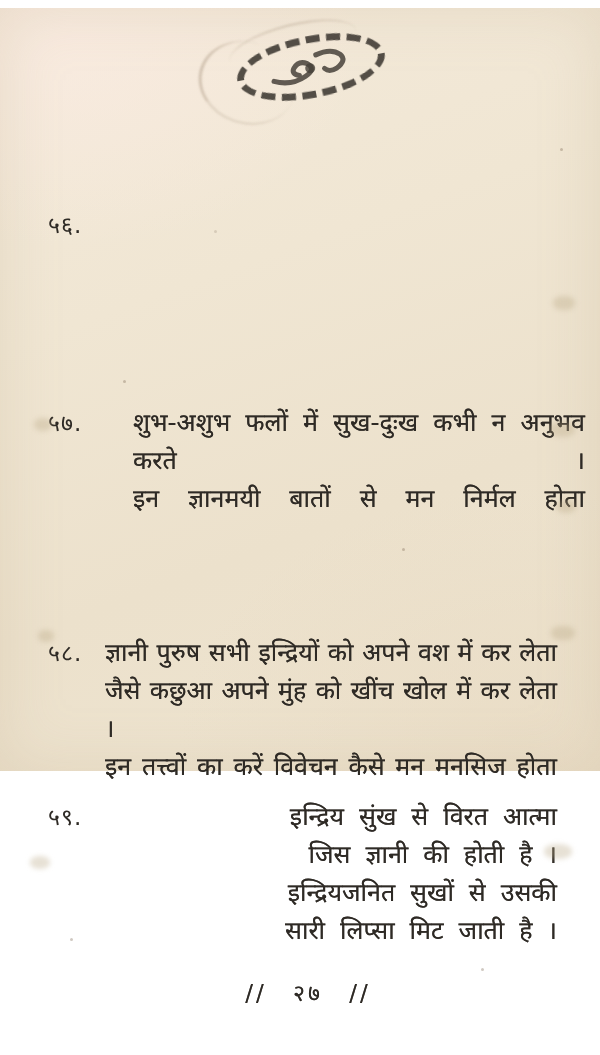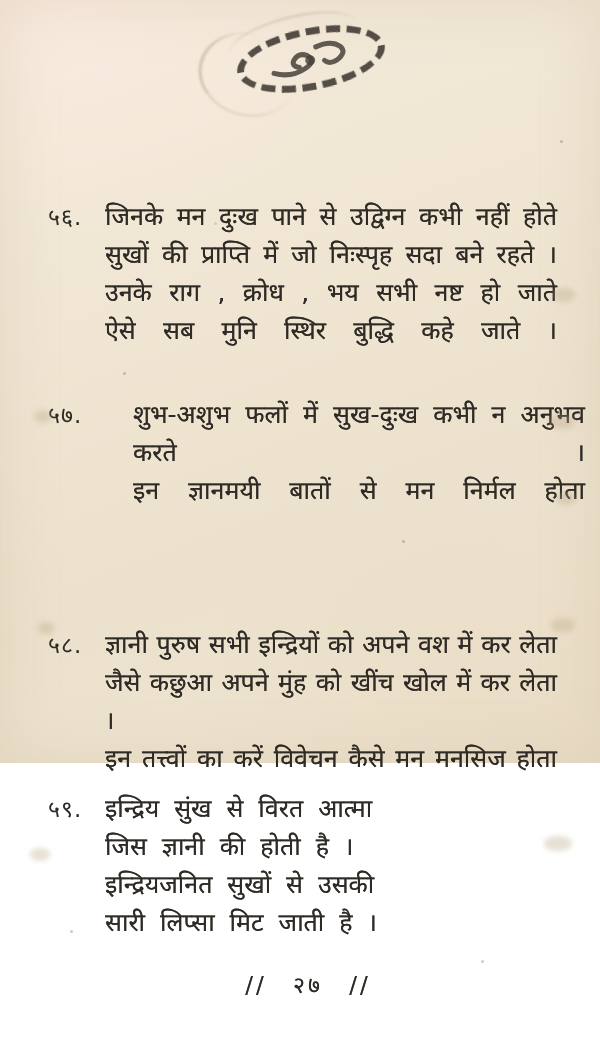--- a/index.html
+++ b/index.html
@@ -8,20 +8,21 @@
     font-family:"DejaVu Sans","Liberation Serif",sans-serif;
   }
   .page{
     position:relative;width:600px;height:763px;
     background:
       radial-gradient(ellipse 420px 300px at 12% 4%, rgba(250,235,225,.75), rgba(250,235,225,0) 70%),
       radial-gradient(ellipse 500px 360px at 88% 96%, rgba(230,215,190,.5), rgba(230,215,190,0) 70%),
       linear-gradient(160deg,#f4eadb 0%,#f0e6d3 35%,#ece1cc 65%,#eee4d0 100%);
     box-shadow:inset 0 0 60px rgba(190,170,140,.25);
     color:#2e2a25;
+    margin-top:8px;
   }
 
   
   .stamp{
     position:absolute;left:236px;top:28px;width:150px;height:62px;
     transform:rotate(-11deg);
   }
   .stamp-ring{
     position:absolute;inset:0;border-radius:50%;
     border:7px dashed #46413a;
@@ -45,21 +46,21 @@
   .vnum{
     width:57px;flex:0 0 57px;font-size:23px;line-height:38px;
     letter-spacing:1px;color:#2e2a25;
   }
   .vlines{width:452px;flex:0 0 452px;}
   .vline{
     font-size:25px;line-height:38px;white-space:normal;
     text-shadow:0 0 .5px rgba(46,42,37,.75);
   }
   .just .vline{text-align:justify;text-align-last:justify;}
-  .left .vline{text-align:left;word-spacing:7px;}
+  .left .vline{text-align:right;word-spacing:7px;}
   .v56{top:198px;} .v57{top:396px;gap:28px;} .v58{top:626px;} .v59{top:790px;}
 
   
   .footer{
     position:absolute;left:8px;top:968px;width:600px;text-align:center;
     font-size:23px;letter-spacing:3px;word-spacing:16px;
     text-shadow:0 0 .5px rgba(46,42,37,.7);
   }
 
   
@@ -81,26 +82,20 @@
     <div class="stamp-ring"></div>
     <svg class="stamp-glyph" viewBox="0 0 106 38" xmlns="http://www.w3.org/2000/svg">
       <path d="M14 26 Q30 34 46 27 Q58 22 50 15 Q42 10 36 17 Q32 22 40 25" fill="none" stroke="#46413a" stroke-width="5" stroke-linecap="round" opacity=".85"></path>
       <path d="M60 8 Q76 4 84 12 Q90 19 78 25 Q70 28 66 23" fill="none" stroke="#46413a" stroke-width="5" stroke-linecap="round" opacity=".85"></path>
       <circle cx="52" cy="20" r="5" fill="#46413a" opacity=".8"></circle>
     </svg>
   </div>
 
   <div class="verse v56 just">
     <div class="vnum">५६.</div>
-    <div class="vlines">
-      <div class="vline">जिनके मन दुःख पाने से उद्विग्न कभी नहीं होते</div>
-      <div class="vline">सुखों की प्राप्ति में जो निःस्पृह सदा बने रहते ।</div>
-      <div class="vline">उनके राग , क्रोध , भय सभी नष्ट हो जाते</div>
-      <div class="vline">ऐसे सब मुनि स्थिर बुद्धि कहे जाते ।</div>
-    </div>
   </div>
 
   <div class="verse v57 just">
     <div class="vnum">५७.</div>
     <div class="vlines">
       <div class="vline">शुभ-अशुभ फलों में सुख-दुःख कभी न अनुभव करते ।</div>
       <div class="vline">इन ज्ञानमयी बातों से मन निर्मल होता</div>
     </div>
   </div>
 

